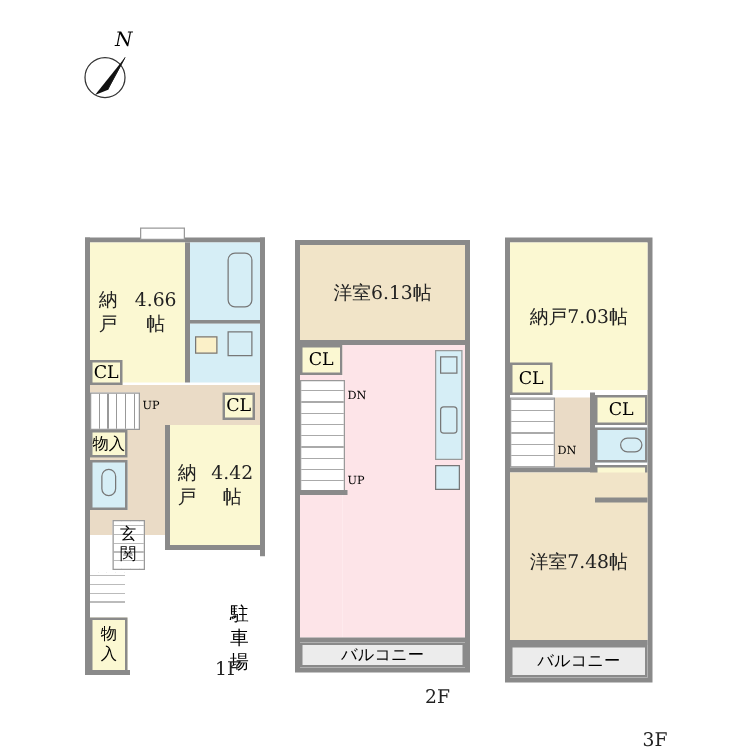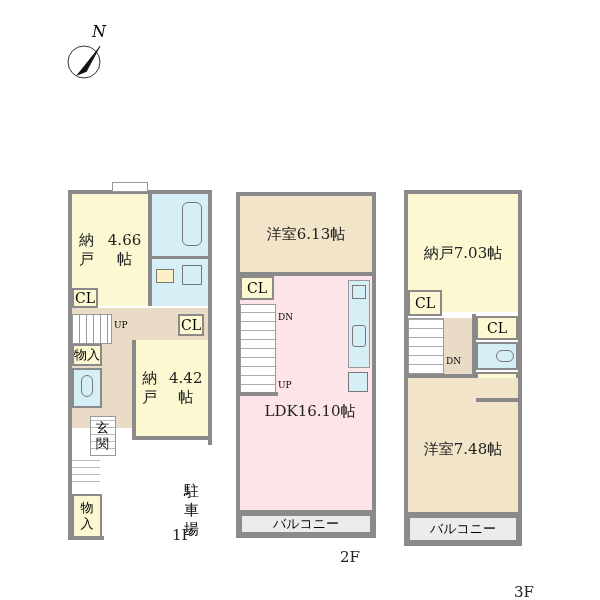--- a/index.html
+++ b/index.html
@@ -94,24 +94,20 @@
     <div class="abs room" style="left:0;top:0;width:132px;height:76px;background:#f1e4c8;">
       <span class="lbl">洋室</span>
       <span class="lbl">6.13帖</span>
     </div>
     <div class="abs wall" style="left:0;top:76px;width:132px;height:4px;"></div>
 
     <div class="abs cl" style="left:0;top:80px;width:34px;height:24px;">CL</div>
 
     <div class="abs" style="left:34px;top:80px;width:98px;height:234px;background:#fde4e8;"></div>
     <div class="abs" style="left:0;top:104px;width:34px;height:210px;background:#fde4e8;"></div>
-    <div class="abs room" style="left:20px;top:190px;width:100px;height:50px;">
-      <span class="lbl">LDK</span>
-      <span class="lbl">16.10帖</span>
-    </div>
 
     <div class="abs" style="left:0;top:108px;width:36px;height:90px;background:#fff;border:1px solid #999;background-image:repeating-linear-gradient(0deg,#fff 0 8px,#aaa 8px 9px);"></div>
     <div class="abs wall" style="left:0;top:196px;width:38px;height:4px;"></div>
     <div class="abs small" style="left:38px;top:116px;">DN</div>
     <div class="abs small" style="left:38px;top:184px;">UP</div>
 
     <div class="abs" style="left:108px;top:84px;width:22px;height:88px;background:#d6eef6;border:1px solid #999;">
       <div class="abs" style="left:3px;top:4px;width:14px;height:14px;border:1px solid #777;"></div>
       <div class="abs" style="left:3px;top:44px;width:14px;height:22px;border:1px solid #777;border-radius:3px;"></div>
     </div>

